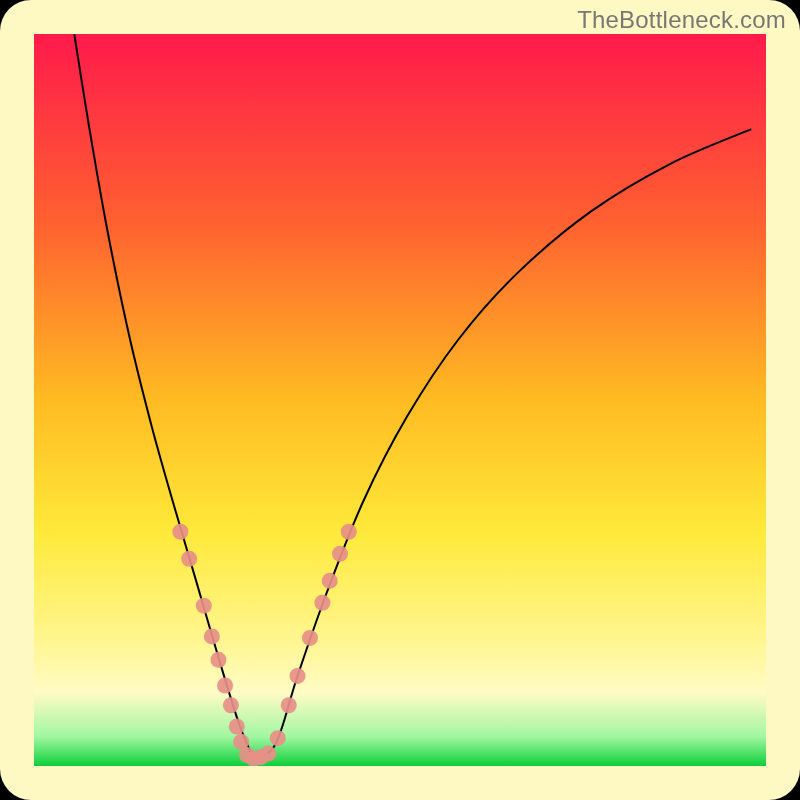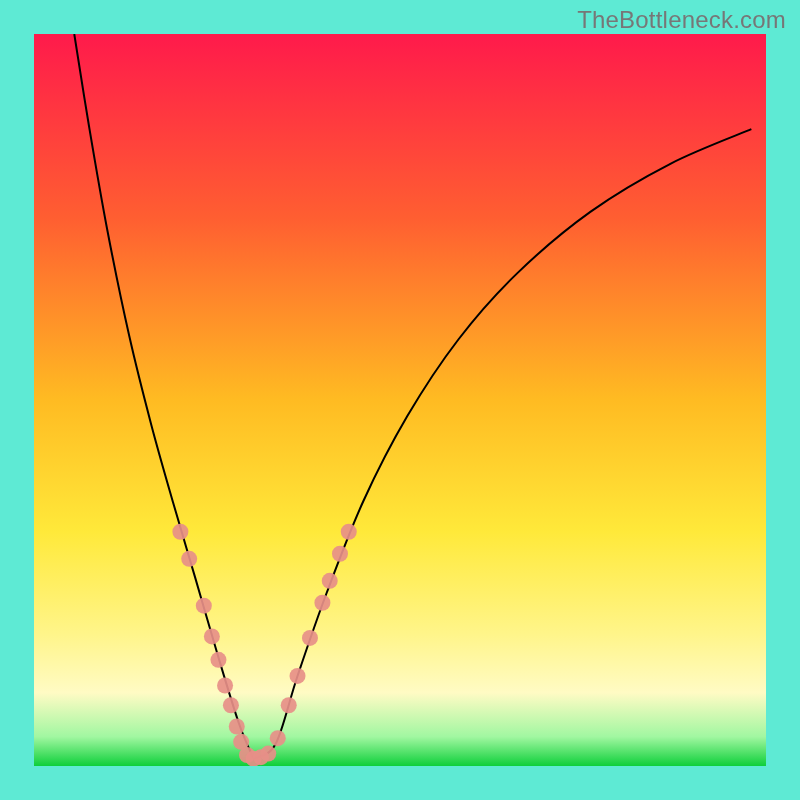--- a/index.html
+++ b/index.html
@@ -9,21 +9,22 @@
     height: 800px;
     background: #000;
     font-family: Arial, Helvetica, sans-serif;
   }
   .frame {
     position: absolute;
     left: 0;
     top: 0;
     width: 800px;
     height: 800px;
-    background: #5eead4;
+    background: #fef9c3;
+    border-radius: 31px;
   }
   .plot-area {
     position: absolute;
     left: 34px;
     top: 34px;
     width: 732px;
     height: 732px;
     background: linear-gradient(to bottom,
       #ff1a4b 0%,
       #ff5e31 25%,

